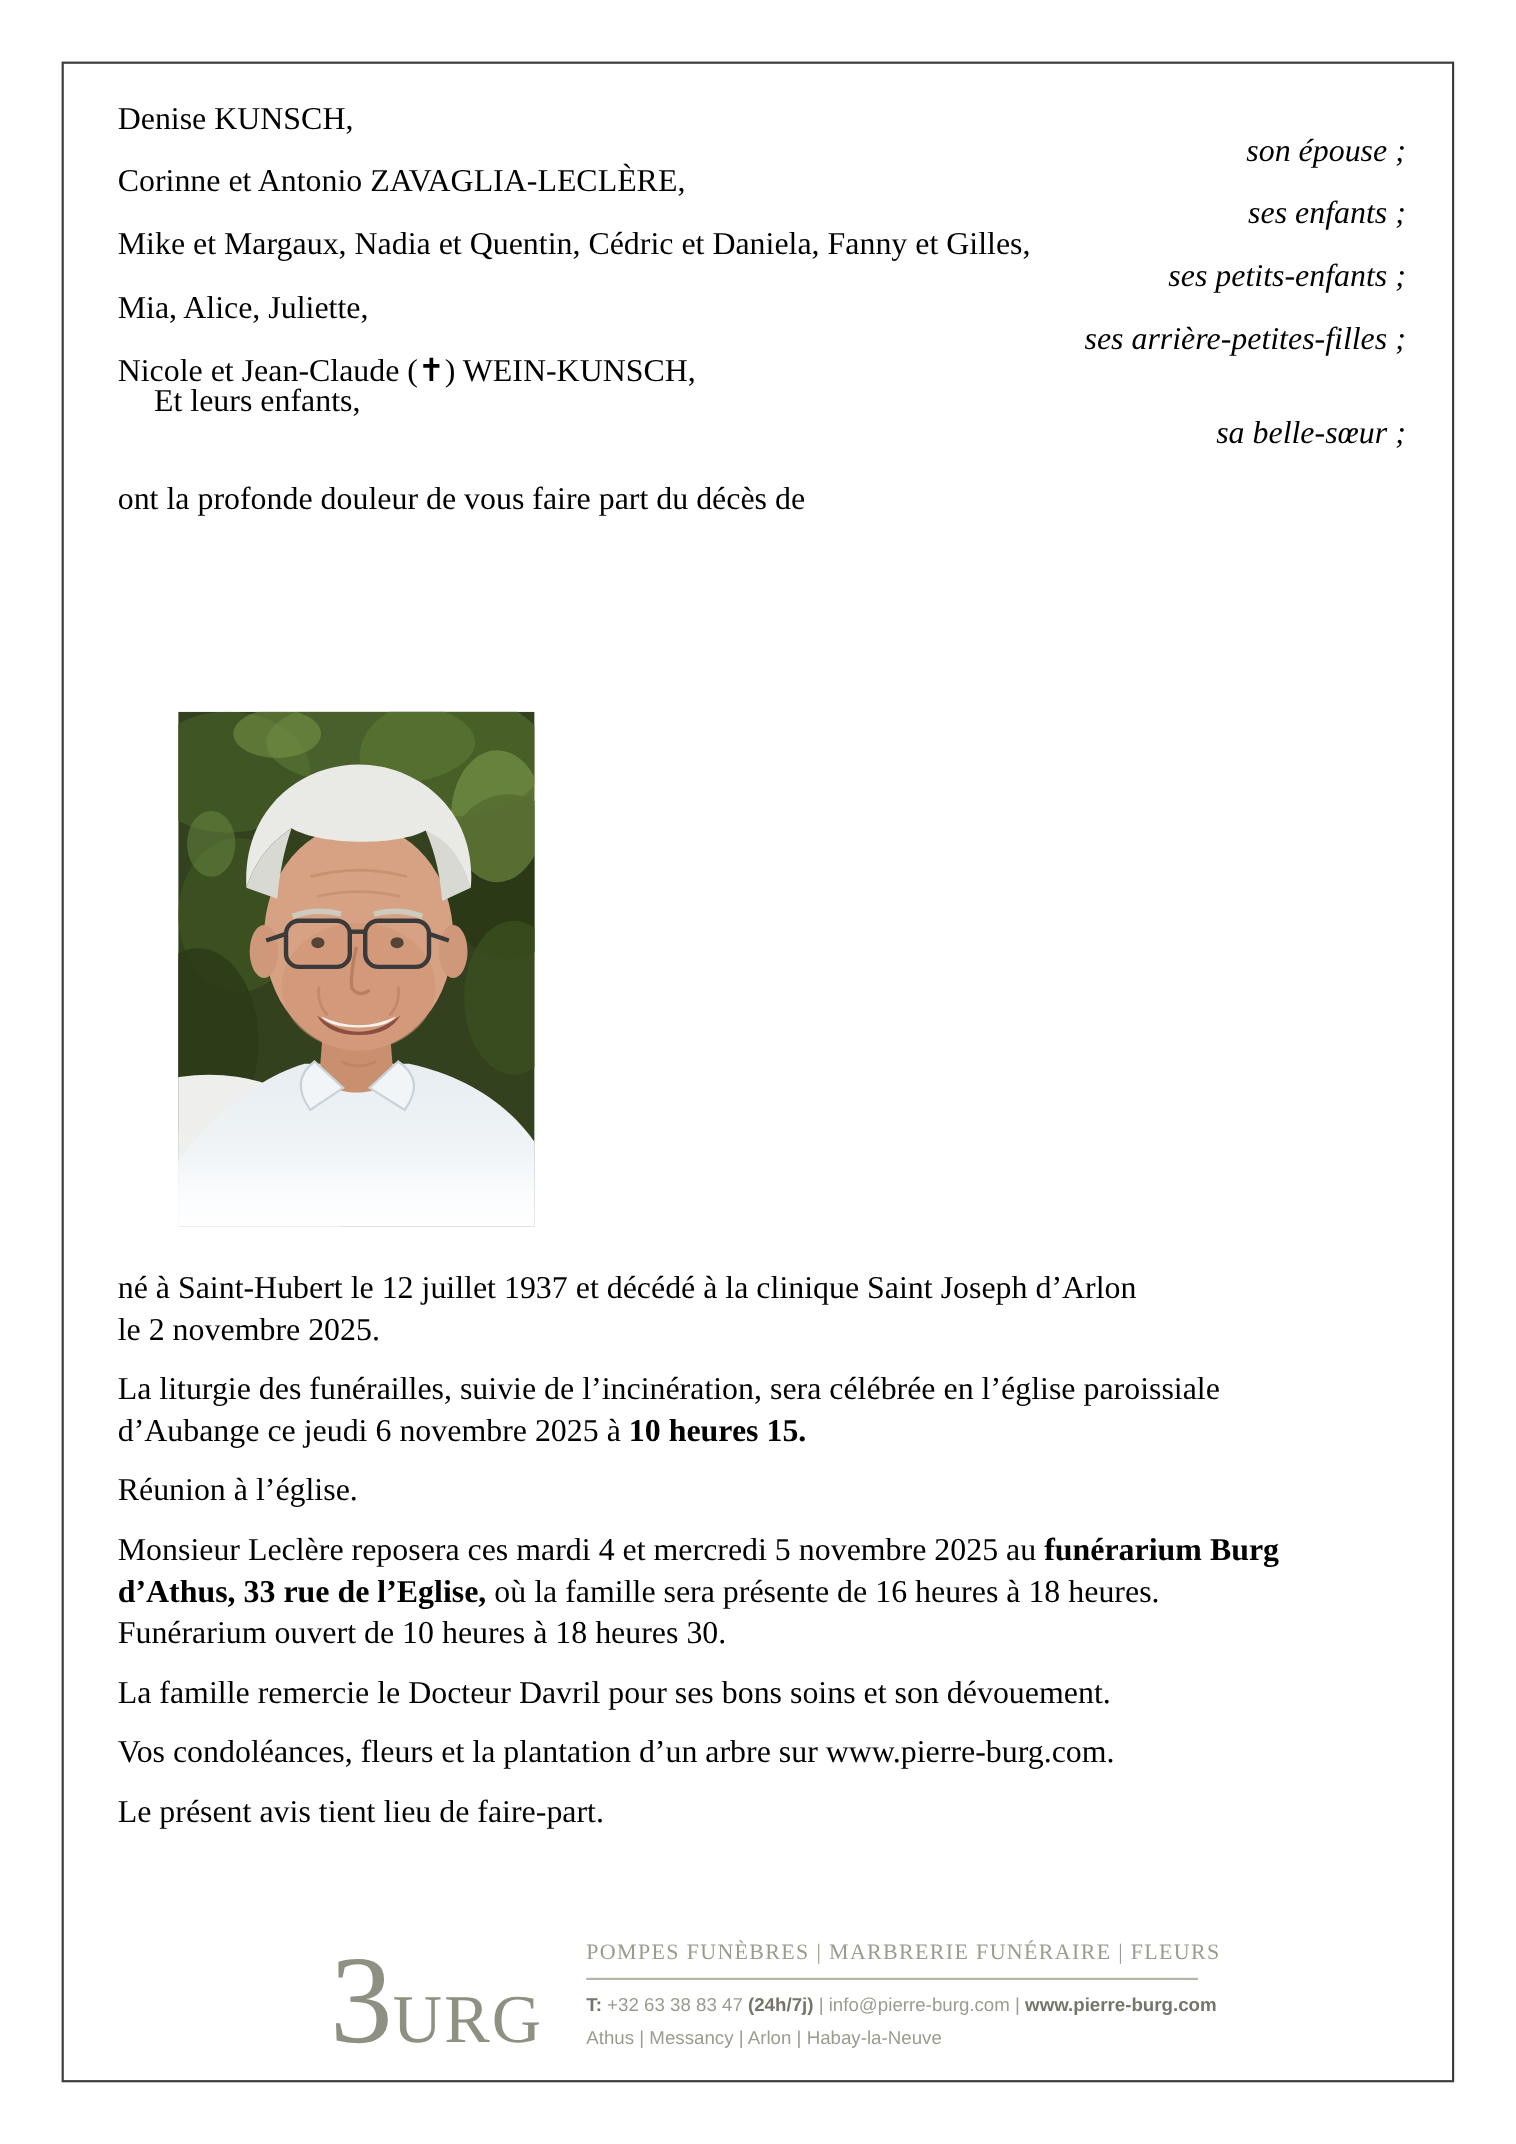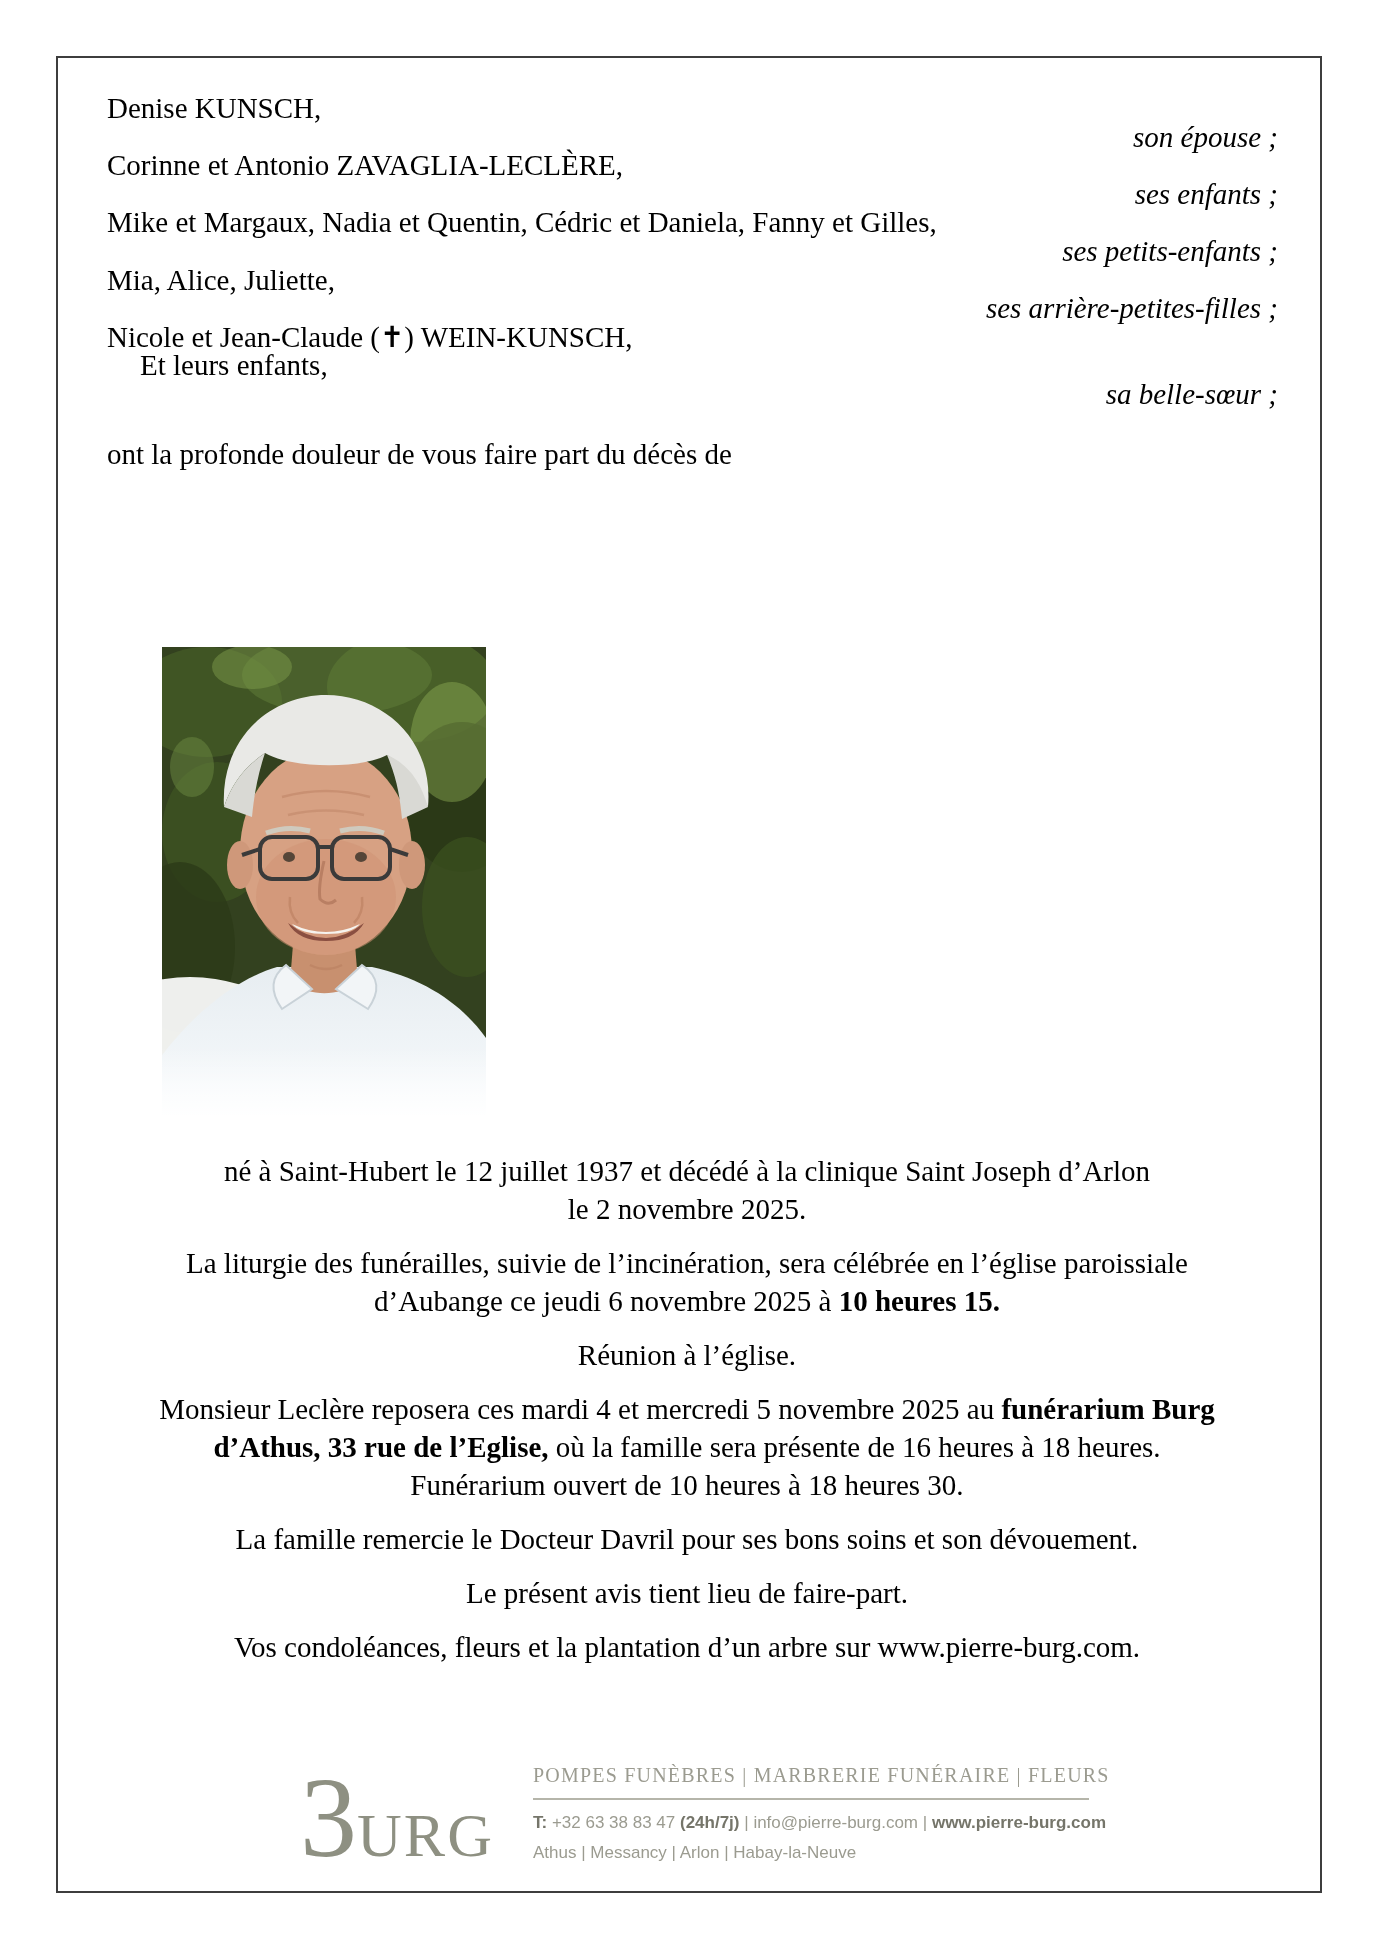--- a/index.html
+++ b/index.html
@@ -54,21 +54,20 @@
   .nb-name  { font-size:66px; line-height:86px; white-space:nowrap; }
   .nb-sub   { font-size:45px; line-height:60px; }
   .nb-sub2  { font-size:44px; line-height:60px; }
   
   .main {
     position:absolute;
     left:107px; top:1152px;
     width:1160px;
     font-size:29px;
     line-height:38px;
-    text-align:center;
   }
   .main p { margin:0 0 16px 0; white-space:nowrap; }
   .main .b { font-weight:bold; }
   
   .logo {
     position:absolute;
     left:300px; top:1768px;
     display:flex; align-items:baseline;
     color:#8e9082;
     font-family:"Liberation Serif", serif;
@@ -188,22 +187,22 @@
     </svg>
   </div>
 
 
   <div class="main">
     <p><span>né à Saint-Hubert le 12 juillet 1937 et décédé à la clinique Saint Joseph d’Arlon</span><br><span>le 2 novembre 2025.</span></p>
     <p><span>La liturgie des funérailles, suivie de l’incinération, sera célébrée en l’église paroissiale</span><br><span>d’Aubange ce jeudi 6 novembre 2025 à </span><span class="b">10 heures 15.</span></p>
     <p><span>Réunion à l’église.</span></p>
     <p><span>Monsieur Leclère reposera ces mardi 4 et mercredi 5 novembre 2025 au </span><span class="b">funérarium Burg</span><br><span class="b">d’Athus, 33 rue de l’Eglise,</span><span> où la famille sera présente de 16 heures à 18 heures.</span><br><span>Funérarium ouvert de 10 heures à 18 heures 30.</span></p>
     <p><span>La famille remercie le Docteur Davril pour ses bons soins et son dévouement.</span></p>
+    <p><span>Vos condoléances, fleurs et la plantation d’un arbre sur www.pierre-burg.com.</span></p>
     <p><span>Le présent avis tient lieu de faire-part.</span></p>
-    <p><span>Vos condoléances, fleurs et la plantation d’un arbre sur www.pierre-burg.com.</span></p>
   </div>
 
   <div class="logo">
     <span class="logo-b">3</span>
     <span class="logo-urg">URG</span>
   </div>
   <div class="f-col">
     <div class="f-services">POMPES FUNÈBRES  |  MARBRERIE FUNÉRAIRE  |  FLEURS</div>
     <hr class="f-rule">
     <div class="f-contact"><span class="b">T: </span><span>+32 63 38 83 47 </span><span class="b">(24h/7j)</span><span>  |  info@pierre-burg.com  |  </span><span class="b">www.pierre-burg.com</span></div>

